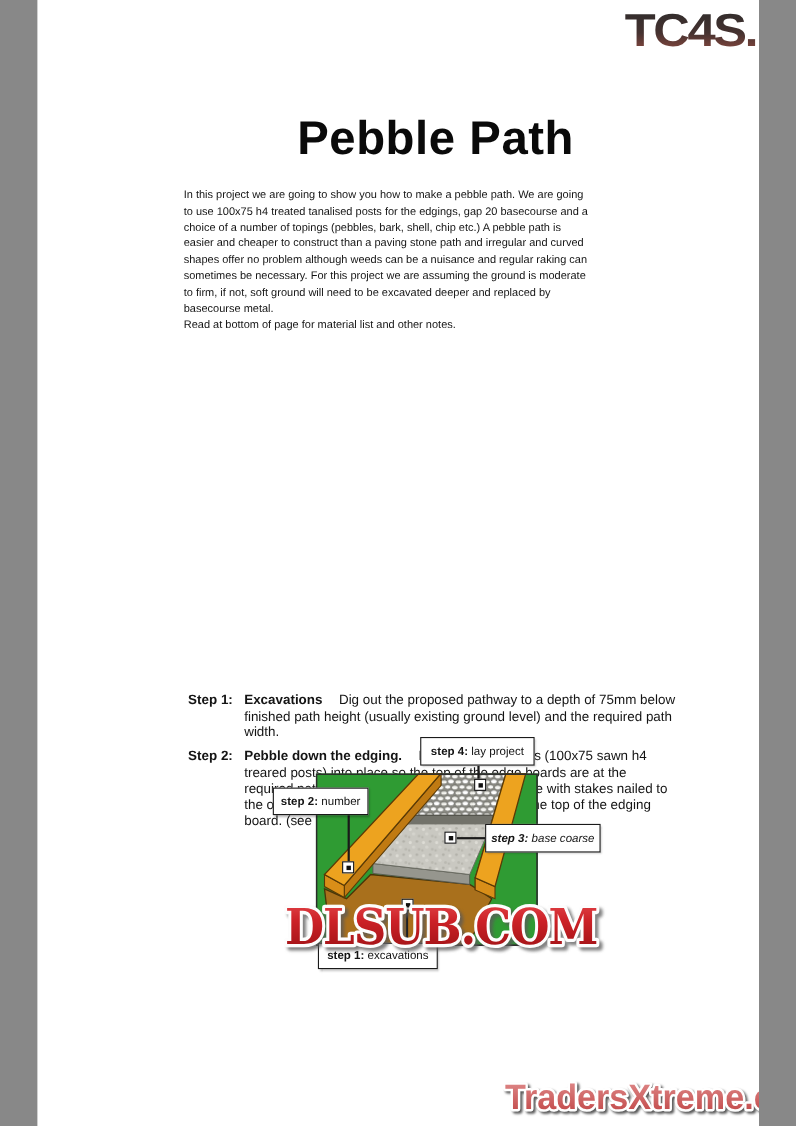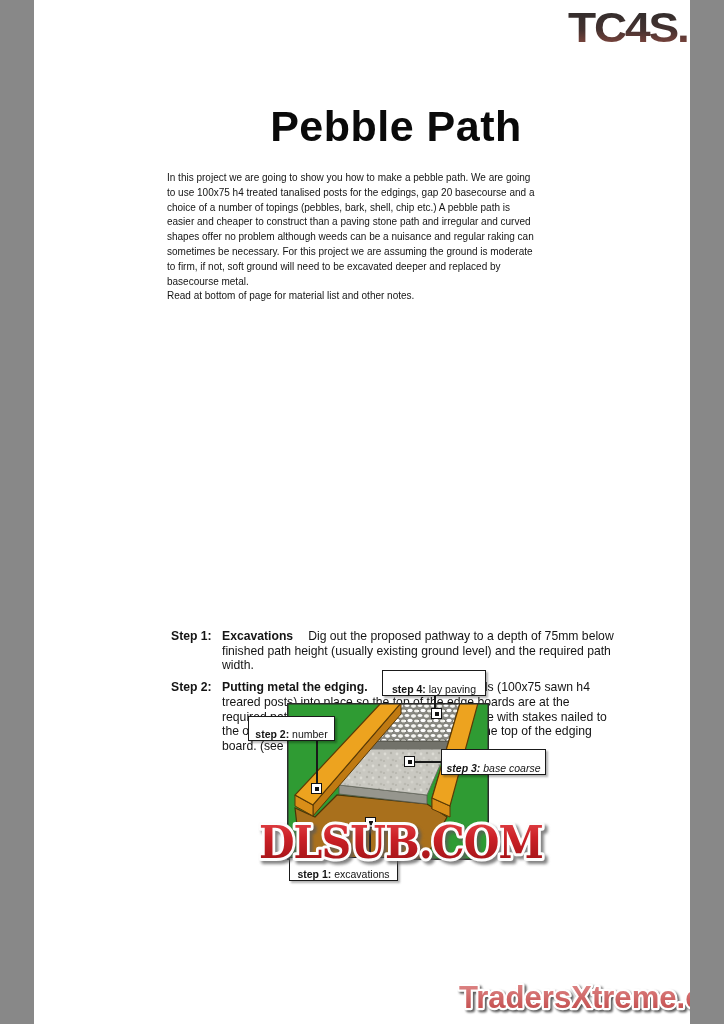--- a/index.html
+++ b/index.html
@@ -22,21 +22,21 @@
   .illus { position:absolute; left:253px; top:373px; width:202px; height:157px; z-index:1; }
   .conn { position:absolute; background:#1a1a1a; z-index:2; }
   .marker { position:absolute; width:11px; height:11px; box-sizing:border-box;
             background:#fff; border:1.5px solid #101010; z-index:3;
             display:flex; align-items:center; justify-content:center; }
   .marker-dot { width:4px; height:4px; background:#101010; }
   .dlabel {
     position:absolute; box-sizing:border-box; background:#fff;
     border:1px solid #1a1a1a; box-shadow:1.5px 1.5px 2px rgba(0,0,0,0.3);
     font-size:10.5px; z-index:3;
-    display:flex; align-items:flex-end; justify-content:center; white-space:pre;
+    display:flex; align-items:center; justify-content:center; white-space:pre;
   }
   .dlabel b { font-weight:bold; }
   .wm-mid { position:absolute; left:218px; top:483px; width:298px; height:58px; overflow:visible; z-index:5; }
   
   .steps { position:absolute; left:137px; top:629px; width:560px;
            font-size:12.2px; line-height:14.7px; }
   .step { display:flex; margin-bottom:7px; }
   .step-label { width:51px; flex:none; font-weight:bold; }
   .step-text { width:500px; white-space:pre-line; }
   .step-title { font-weight:bold; }
@@ -128,21 +128,21 @@
     <div class="marker" style="left:277px; top:453px;">
         <div class="marker-dot"></div>
       </div>
     <div class="marker" style="left:370px; top:426px;">
         <div class="marker-dot"></div>
       </div>
     <div class="marker" style="left:331px; top:487px;">
         <div class="marker-dot"></div>
       </div>
 
-    <div class="dlabel" style="left:348px; top:340px; width:104px; height:26px;"><b>step 4:</b><span> lay paving</span></div>
+    <div class="dlabel" style="left:348px; top:340px; width:104px; height:26px;"><b>step 4:</b><span> lay project</span></div>
     <div class="dlabel" style="left:214px; top:386px; width:87px; height:25px;"><b>step 2:</b><span> number</span></div>
     <div class="dlabel" style="left:407px; top:419px; width:105px; height:26px;font-style:italic;"><b>step 3:</b><span> base coarse</span></div>
     <div class="dlabel" style="left:255px; top:527px; width:109px; height:24px;"><b>step 1:</b><span> excavations</span></div>
 
     <svg class="wm-mid" viewBox="0 0 298 58">
       <defs>
         <linearGradient id="gDL" x1="0" y1="0" x2="0" y2="1">
           <stop offset="0%" stop-color="#e64a4e"></stop>
           <stop offset="40%" stop-color="#cc2127"></stop>
           <stop offset="100%" stop-color="#991013"></stop>
@@ -154,21 +154,21 @@
 
   <div class="steps">
     <div class="step">
       <div class="step-label">Step 1:</div>
       <div class="step-text"><span class="step-title">Excavations</span><span class="gap"></span><span>Dig out the proposed pathway to a depth of 75mm below
 finished path height (usually existing ground level) and the required path
 width.</span></div>
     </div>
     <div class="step">
       <div class="step-label">Step 2:</div>
-      <div class="step-text"><span class="step-title">Putting metal the edging.</span><span class="gap"></span><span>Lay the edge boards (100x75 sawn h4
+      <div class="step-text"><span class="step-title">Pebble down the edging.</span><span class="gap"></span><span>Lay the edge boards (100x75 sawn h4
 treared posts) into place so the top of the edge boards are at the
 required path finished height. Retain them in place with stakes nailed to
 the outside and trim the stakes off 20mm below the top of the edging
 board. (see drawing below)</span></div>
     </div>
   </div>
 
   <svg class="wm-bottom" viewBox="0 0 304 48">
     <defs>
       <linearGradient id="gTR" x1="0" y1="0" x2="0" y2="1">

